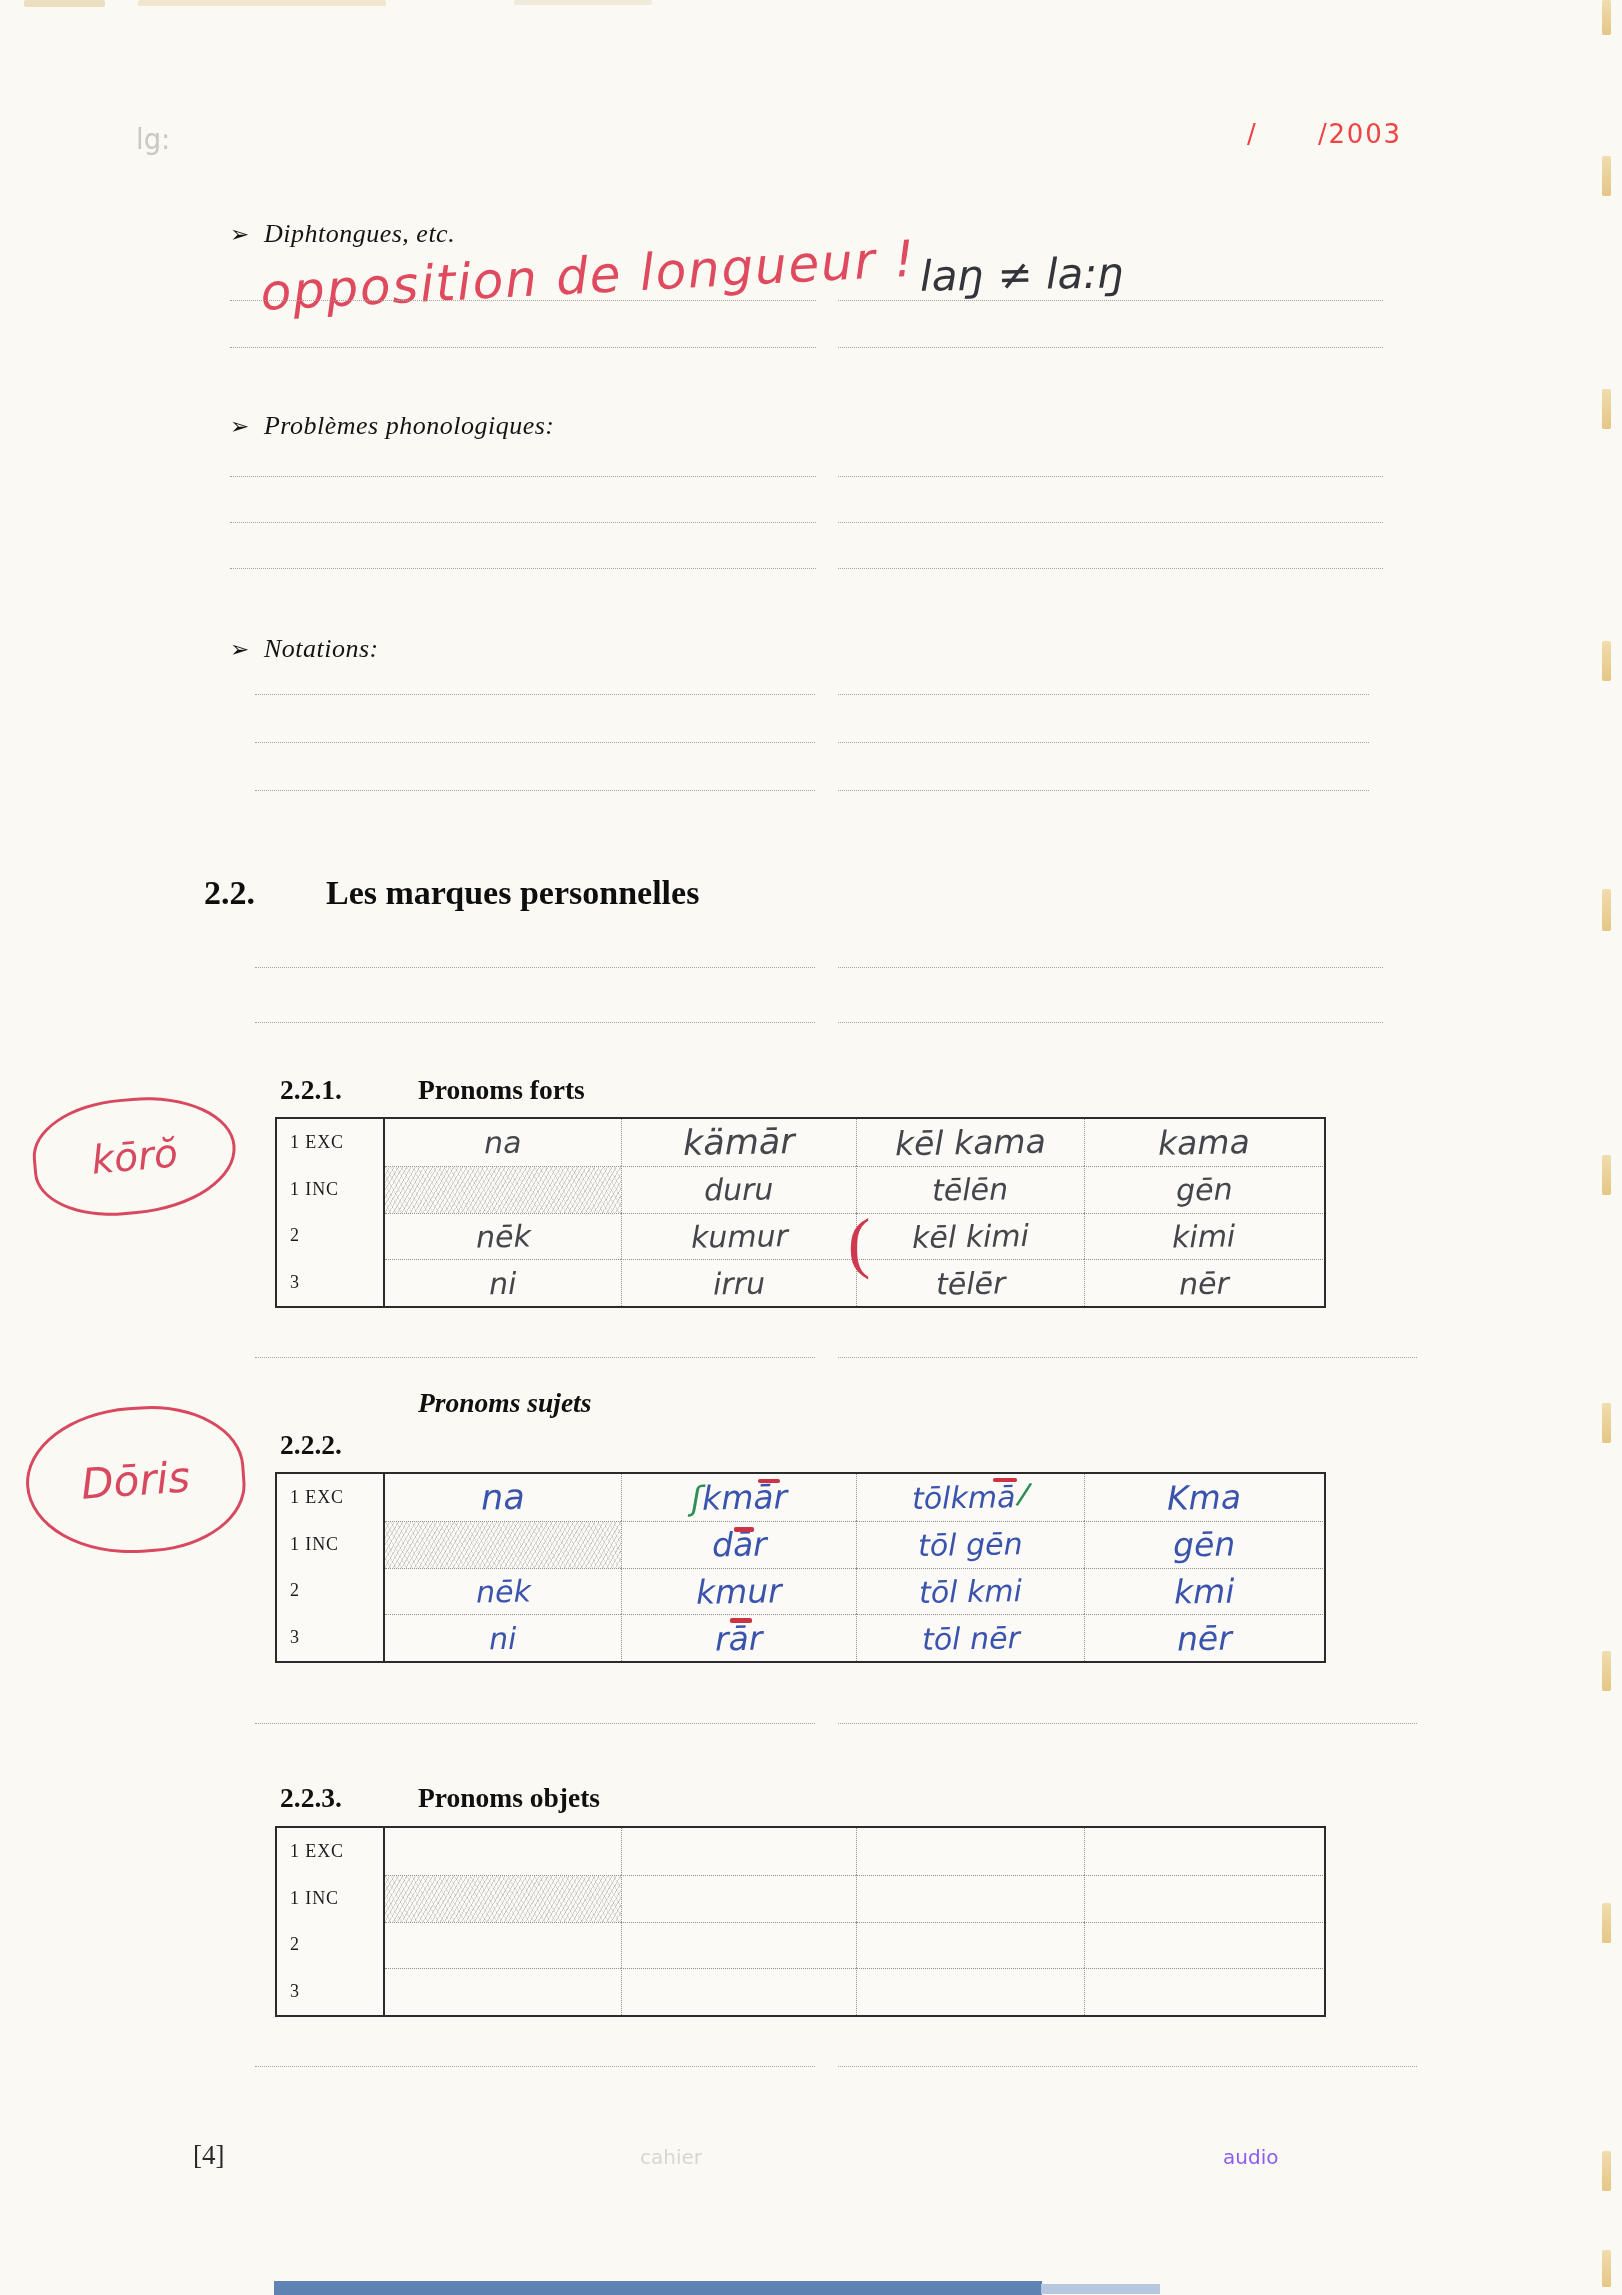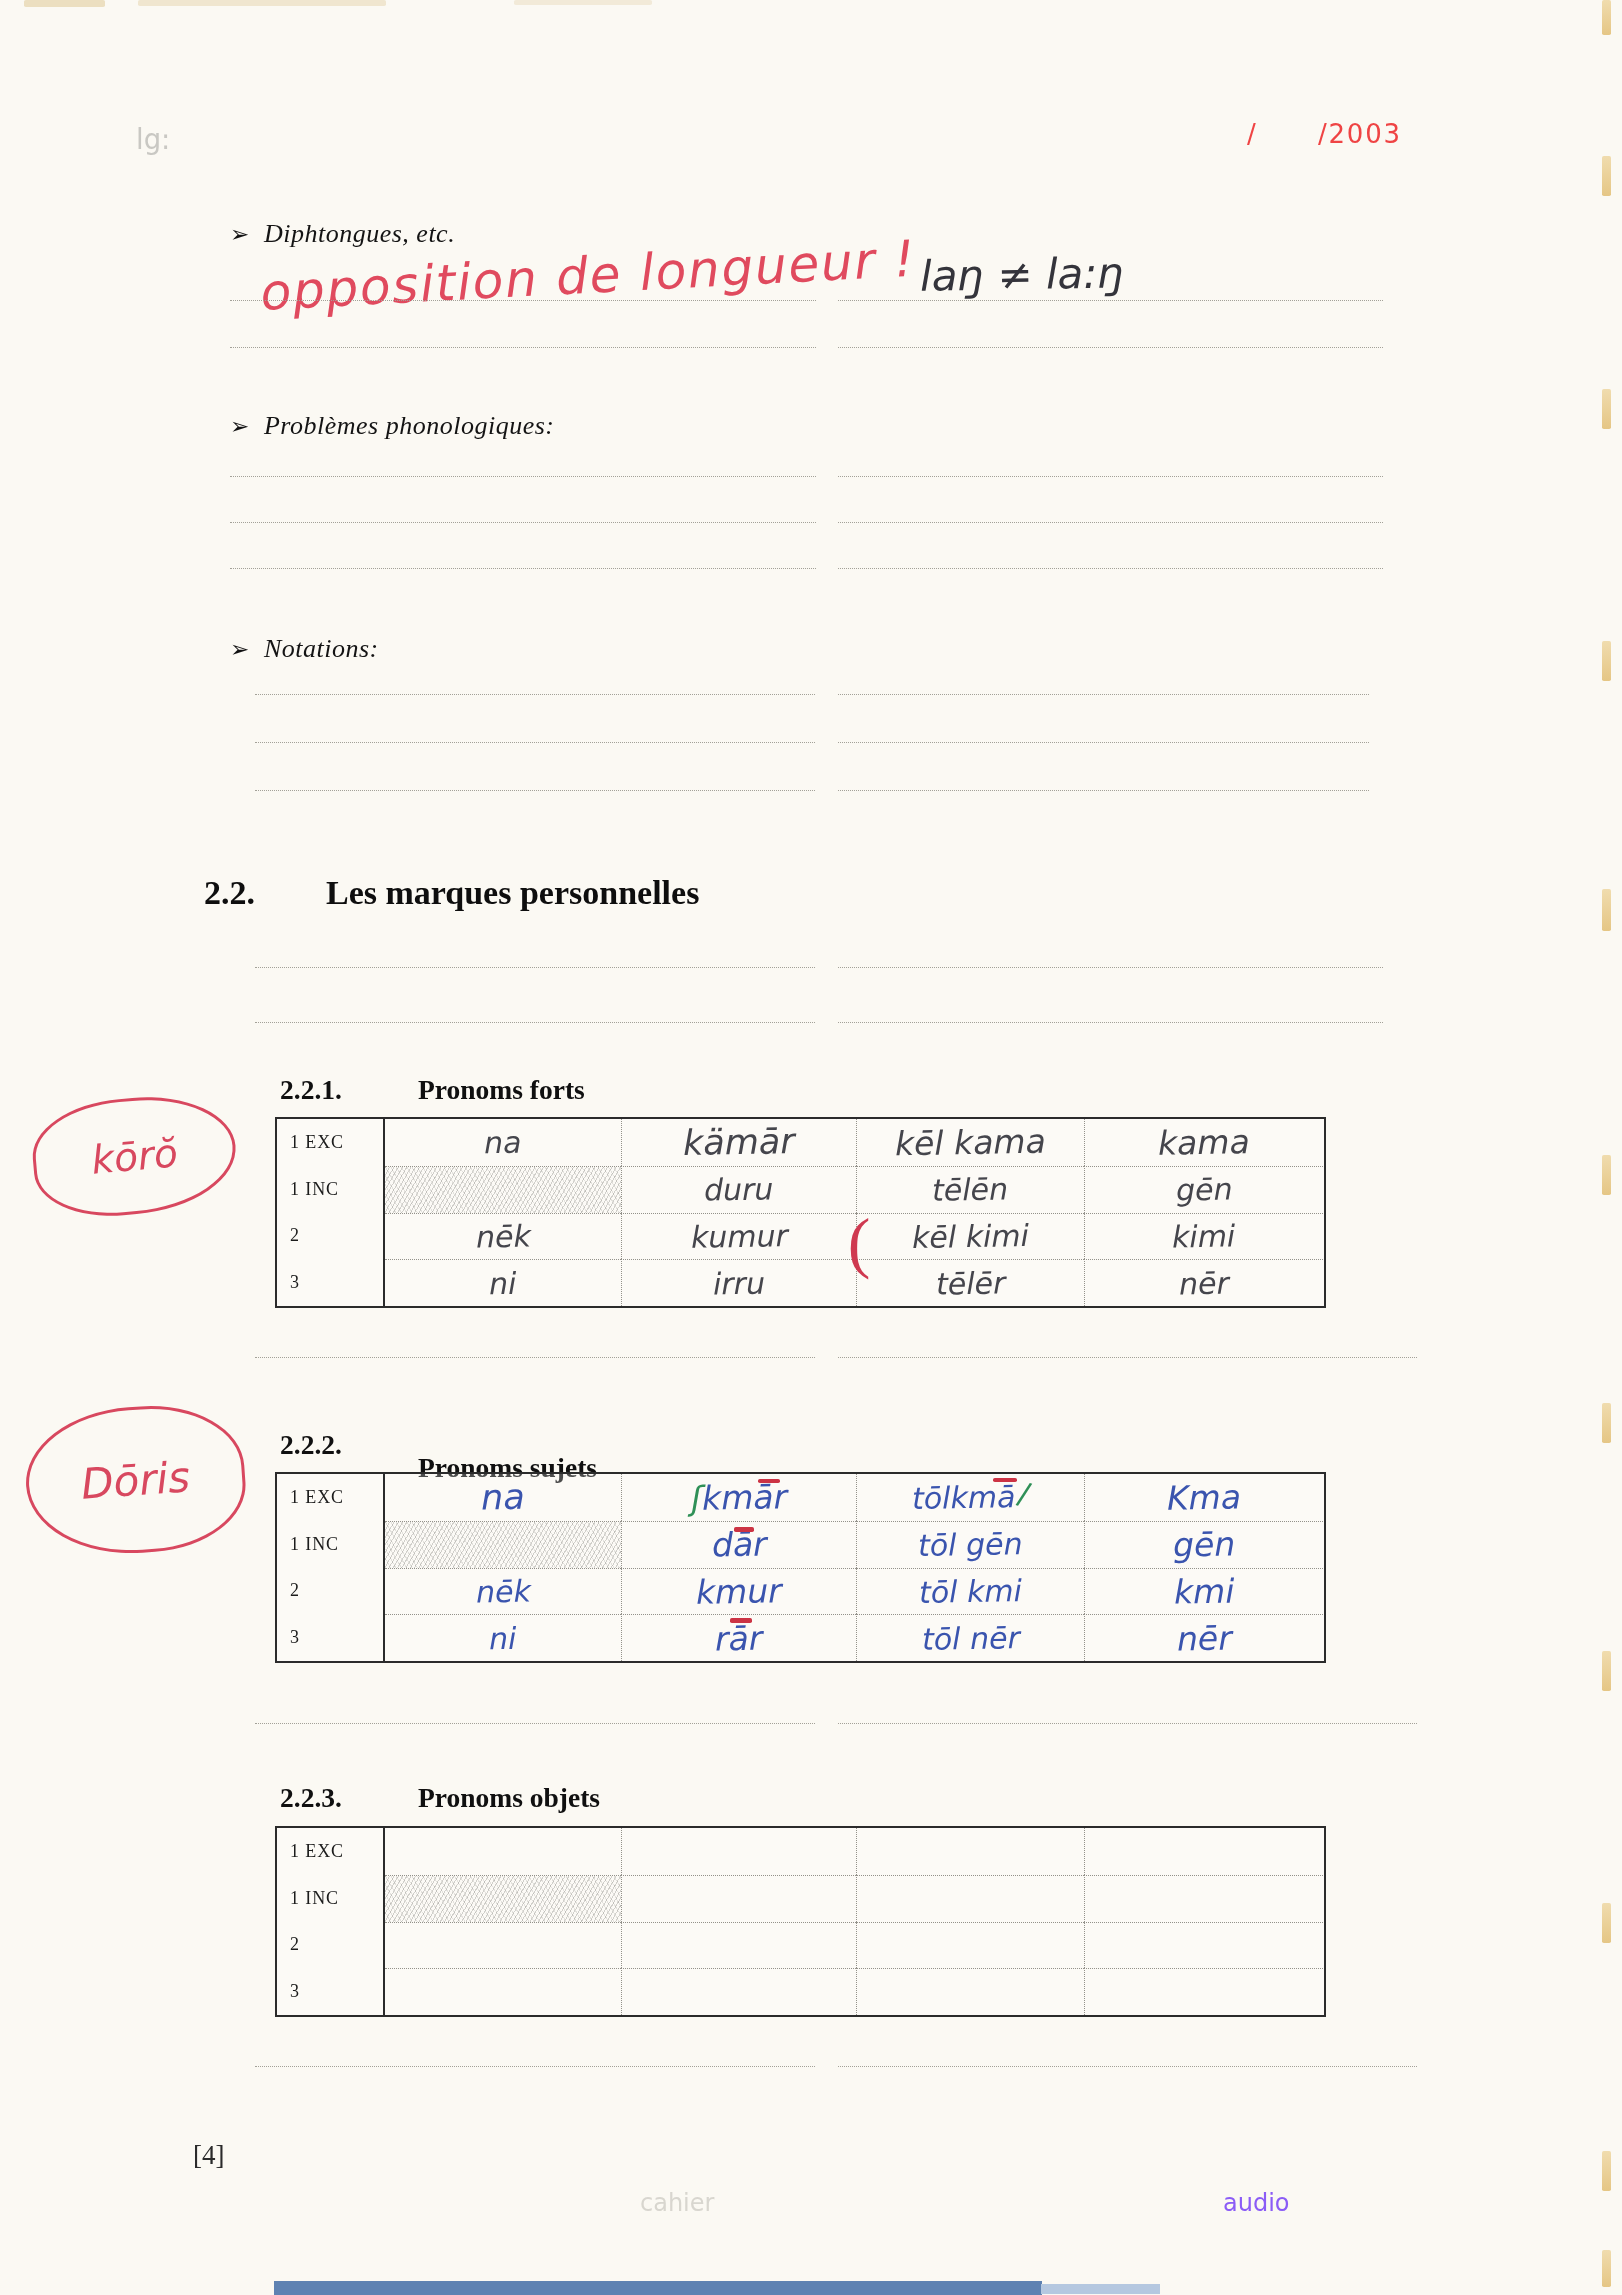--- a/index.html
+++ b/index.html
@@ -63,21 +63,21 @@
   
   .circ{position:absolute;border:3.7px solid #d8485f;display:flex;align-items:center;justify-content:center;}
   .circ .ctext{font-family:"DejaVu Sans", sans-serif;font-style:italic;color:#d8485f;}
   .circ1{left:33px;top:1098px;width:197px;height:110px;border-radius:48% 52% 55% 45%;transform:rotate(-5deg);}
   .circ1 .ctext{font-size:39px;}
   .circ2{left:26px;top:1407px;width:213px;height:140px;border-radius:52% 48% 46% 54%;transform:rotate(-4deg);}
   .circ2 .ctext{font-size:42px;}
 
   
   .pgnum{left:193px;top:2140px;font-size:27px;color:#2b2b2b;}
-  .wm{font-family:"DejaVu Sans", sans-serif;font-size:24px;color:#d8d6cf;margin-top:44px;}
+  .wm{font-family:"DejaVu Sans", sans-serif;font-size:20px;color:#d8d6cf;}
 
   
   .edge-y{position:absolute;left:1602px;width:9.2px;background:linear-gradient(#f0dcae,#e5c685);border-radius:1.8px;}
   .edge-top{position:absolute;top:0;height:7.3px;background:#ecdfc0;border-radius:1.8px;}
   .edge-blue{position:absolute;top:2281px;height:14.7px;background:#5e82b2;}
   .edge-blue2{position:absolute;top:2284px;height:10px;background:#b5c8e0;}
 </style>
 </head>
 <body>
 
@@ -189,21 +189,21 @@
     </div>
 </div>
 <div class="dl" style="left:255px;top:1357px;width:560px;"></div>
 <div class="dl" style="left:838px;top:1357px;width:579px;"></div>
 
 <div class="circ circ2">
   <span class="ctext">Dōris</span>
 </div>
 
 <div class="abs sub-num" style="left:280px;top:1429px;font-family:Liberation Serif, serif;">2.2.2.</div>
-<div class="abs sub-title" style="left:418px;top:1452px;">Pronoms sujets</div>
+<div class="abs sub-title" style="left:418px;top:1387px;font-style:italic;">Pronoms sujets</div>
 <div class="ptable" style="top:1472px;">
   <div class="cell lbl">1 EXC</div>
   <div class="cell">
       <span class="t2" style="font-size:35px;">na</span>
     </div>
   <div class="cell cl">
     <div class="red-macron" style="width:22px;top:4.6px;left:58%;"></div>
     <span class="t2" style="font-size:33px;"><span class="green-pre">ʃ</span><span>kmār</span></span>
   </div>
   <div class="cell cl">

